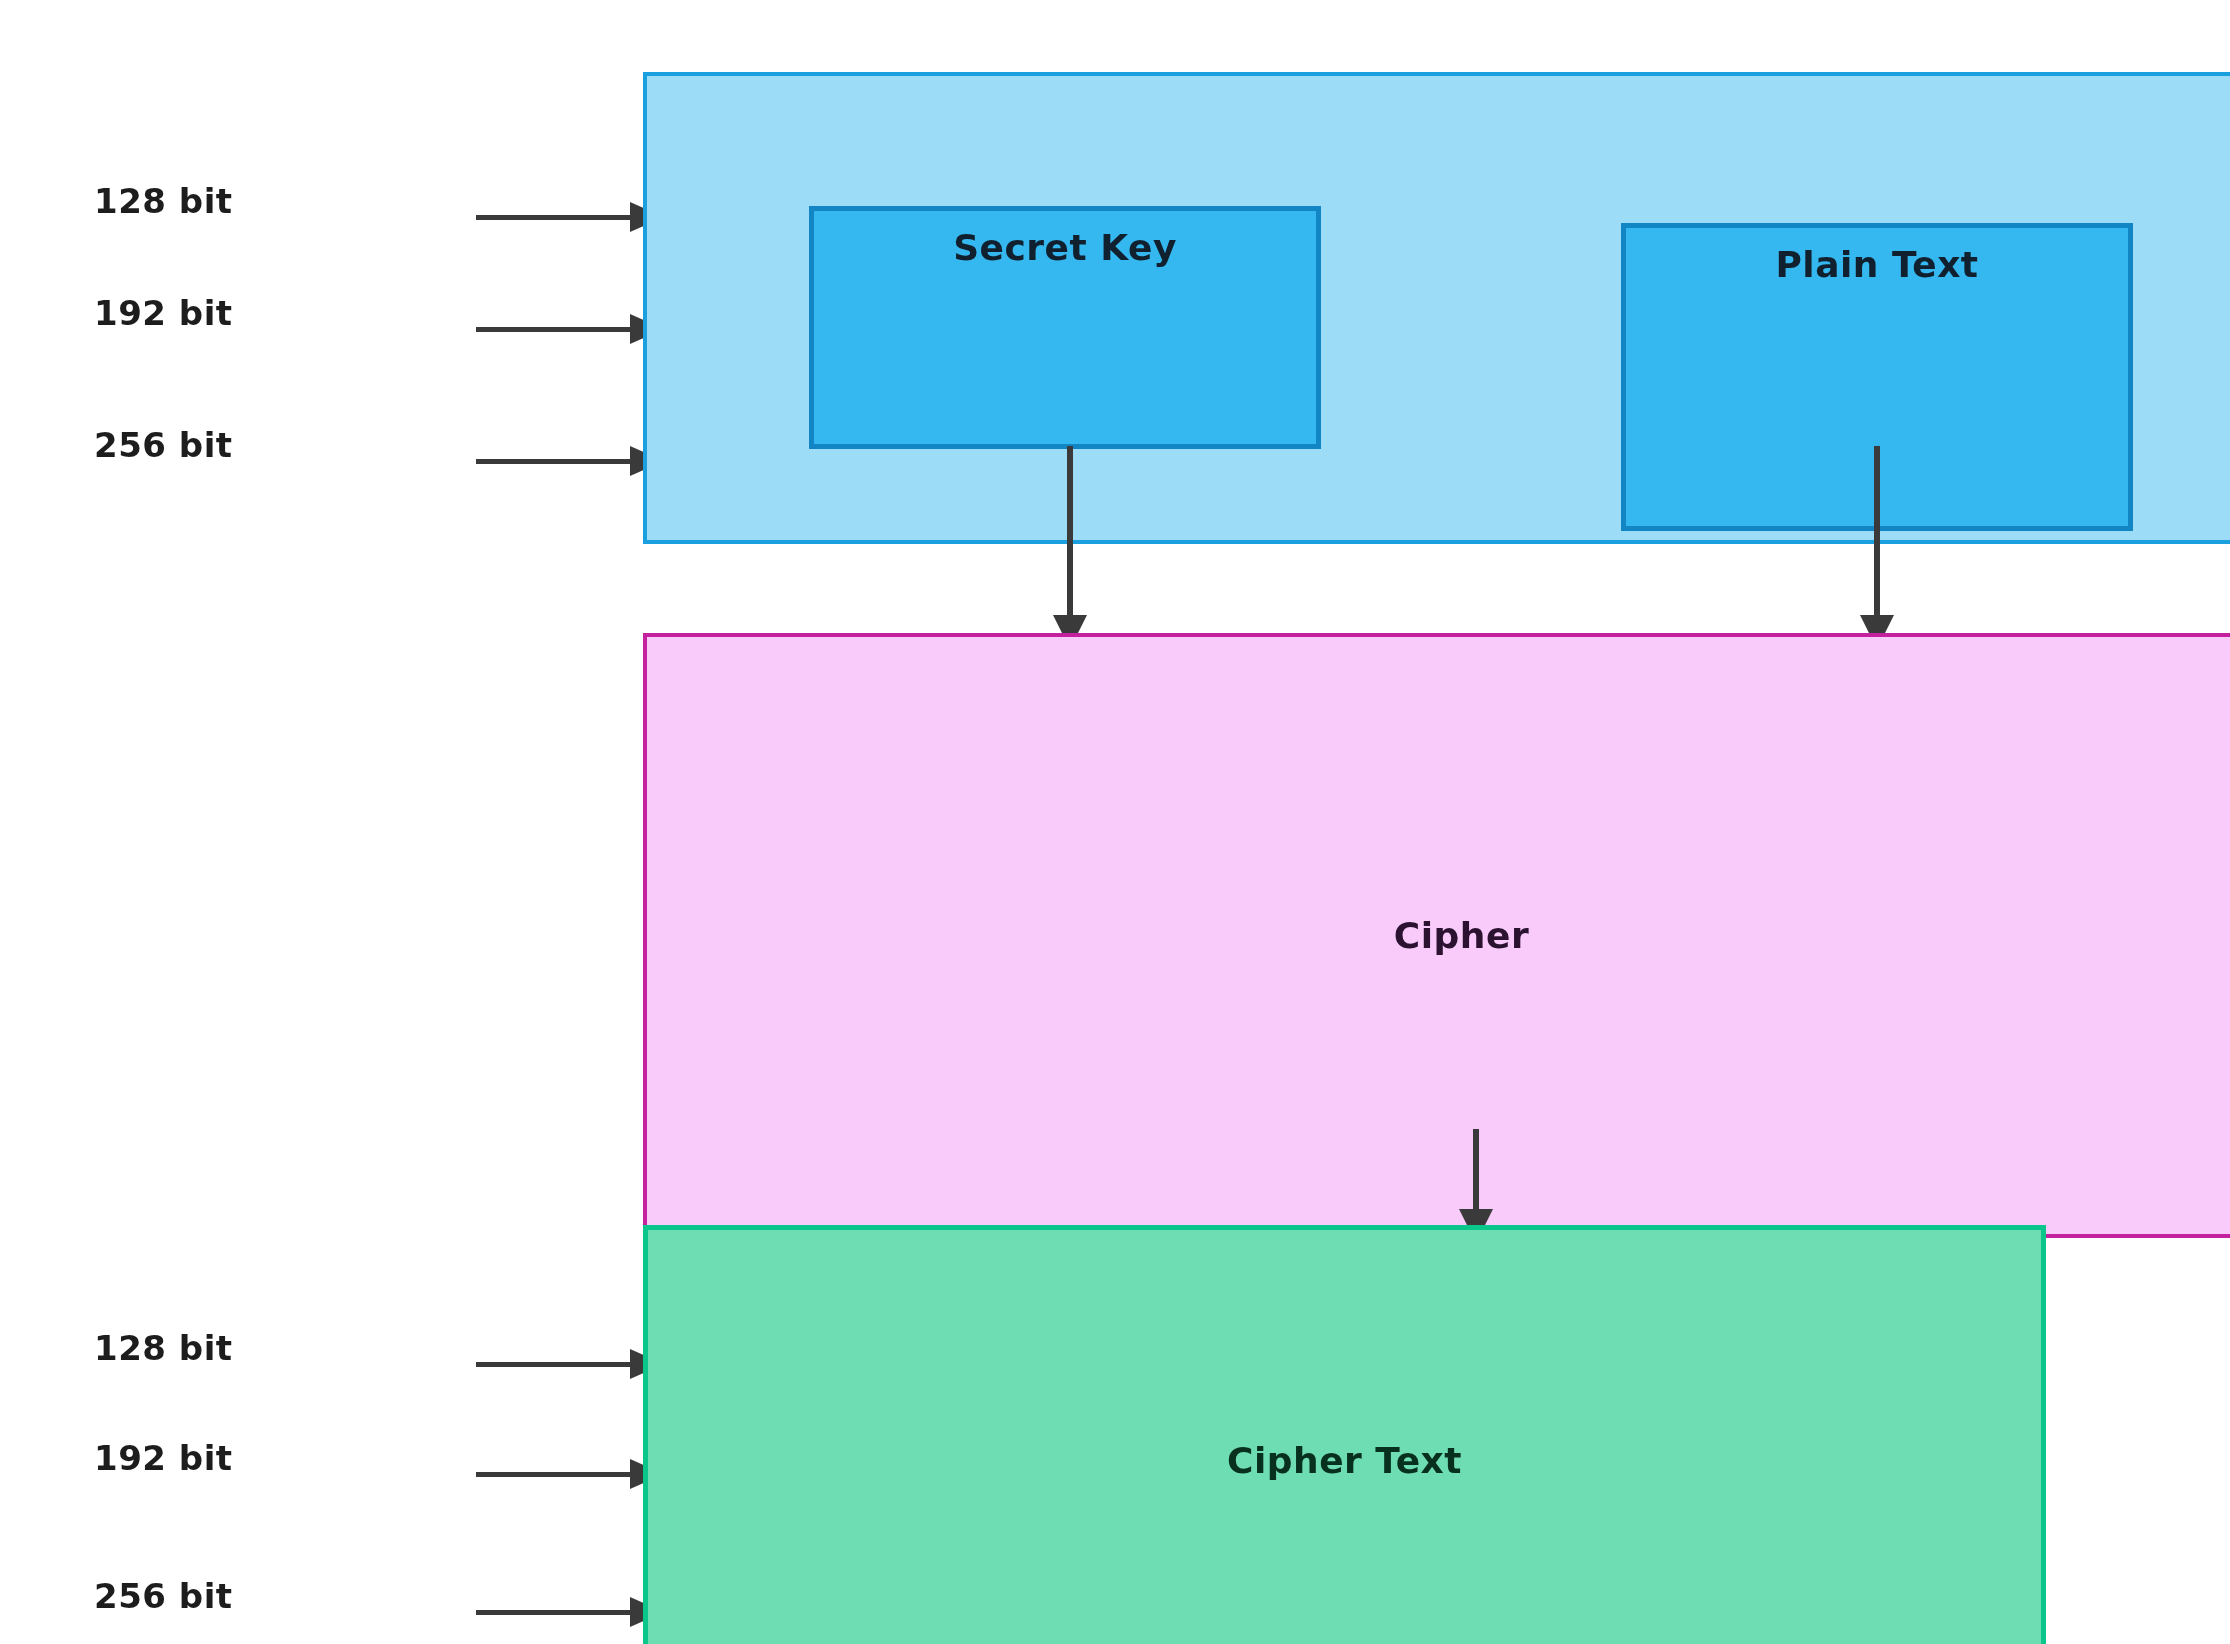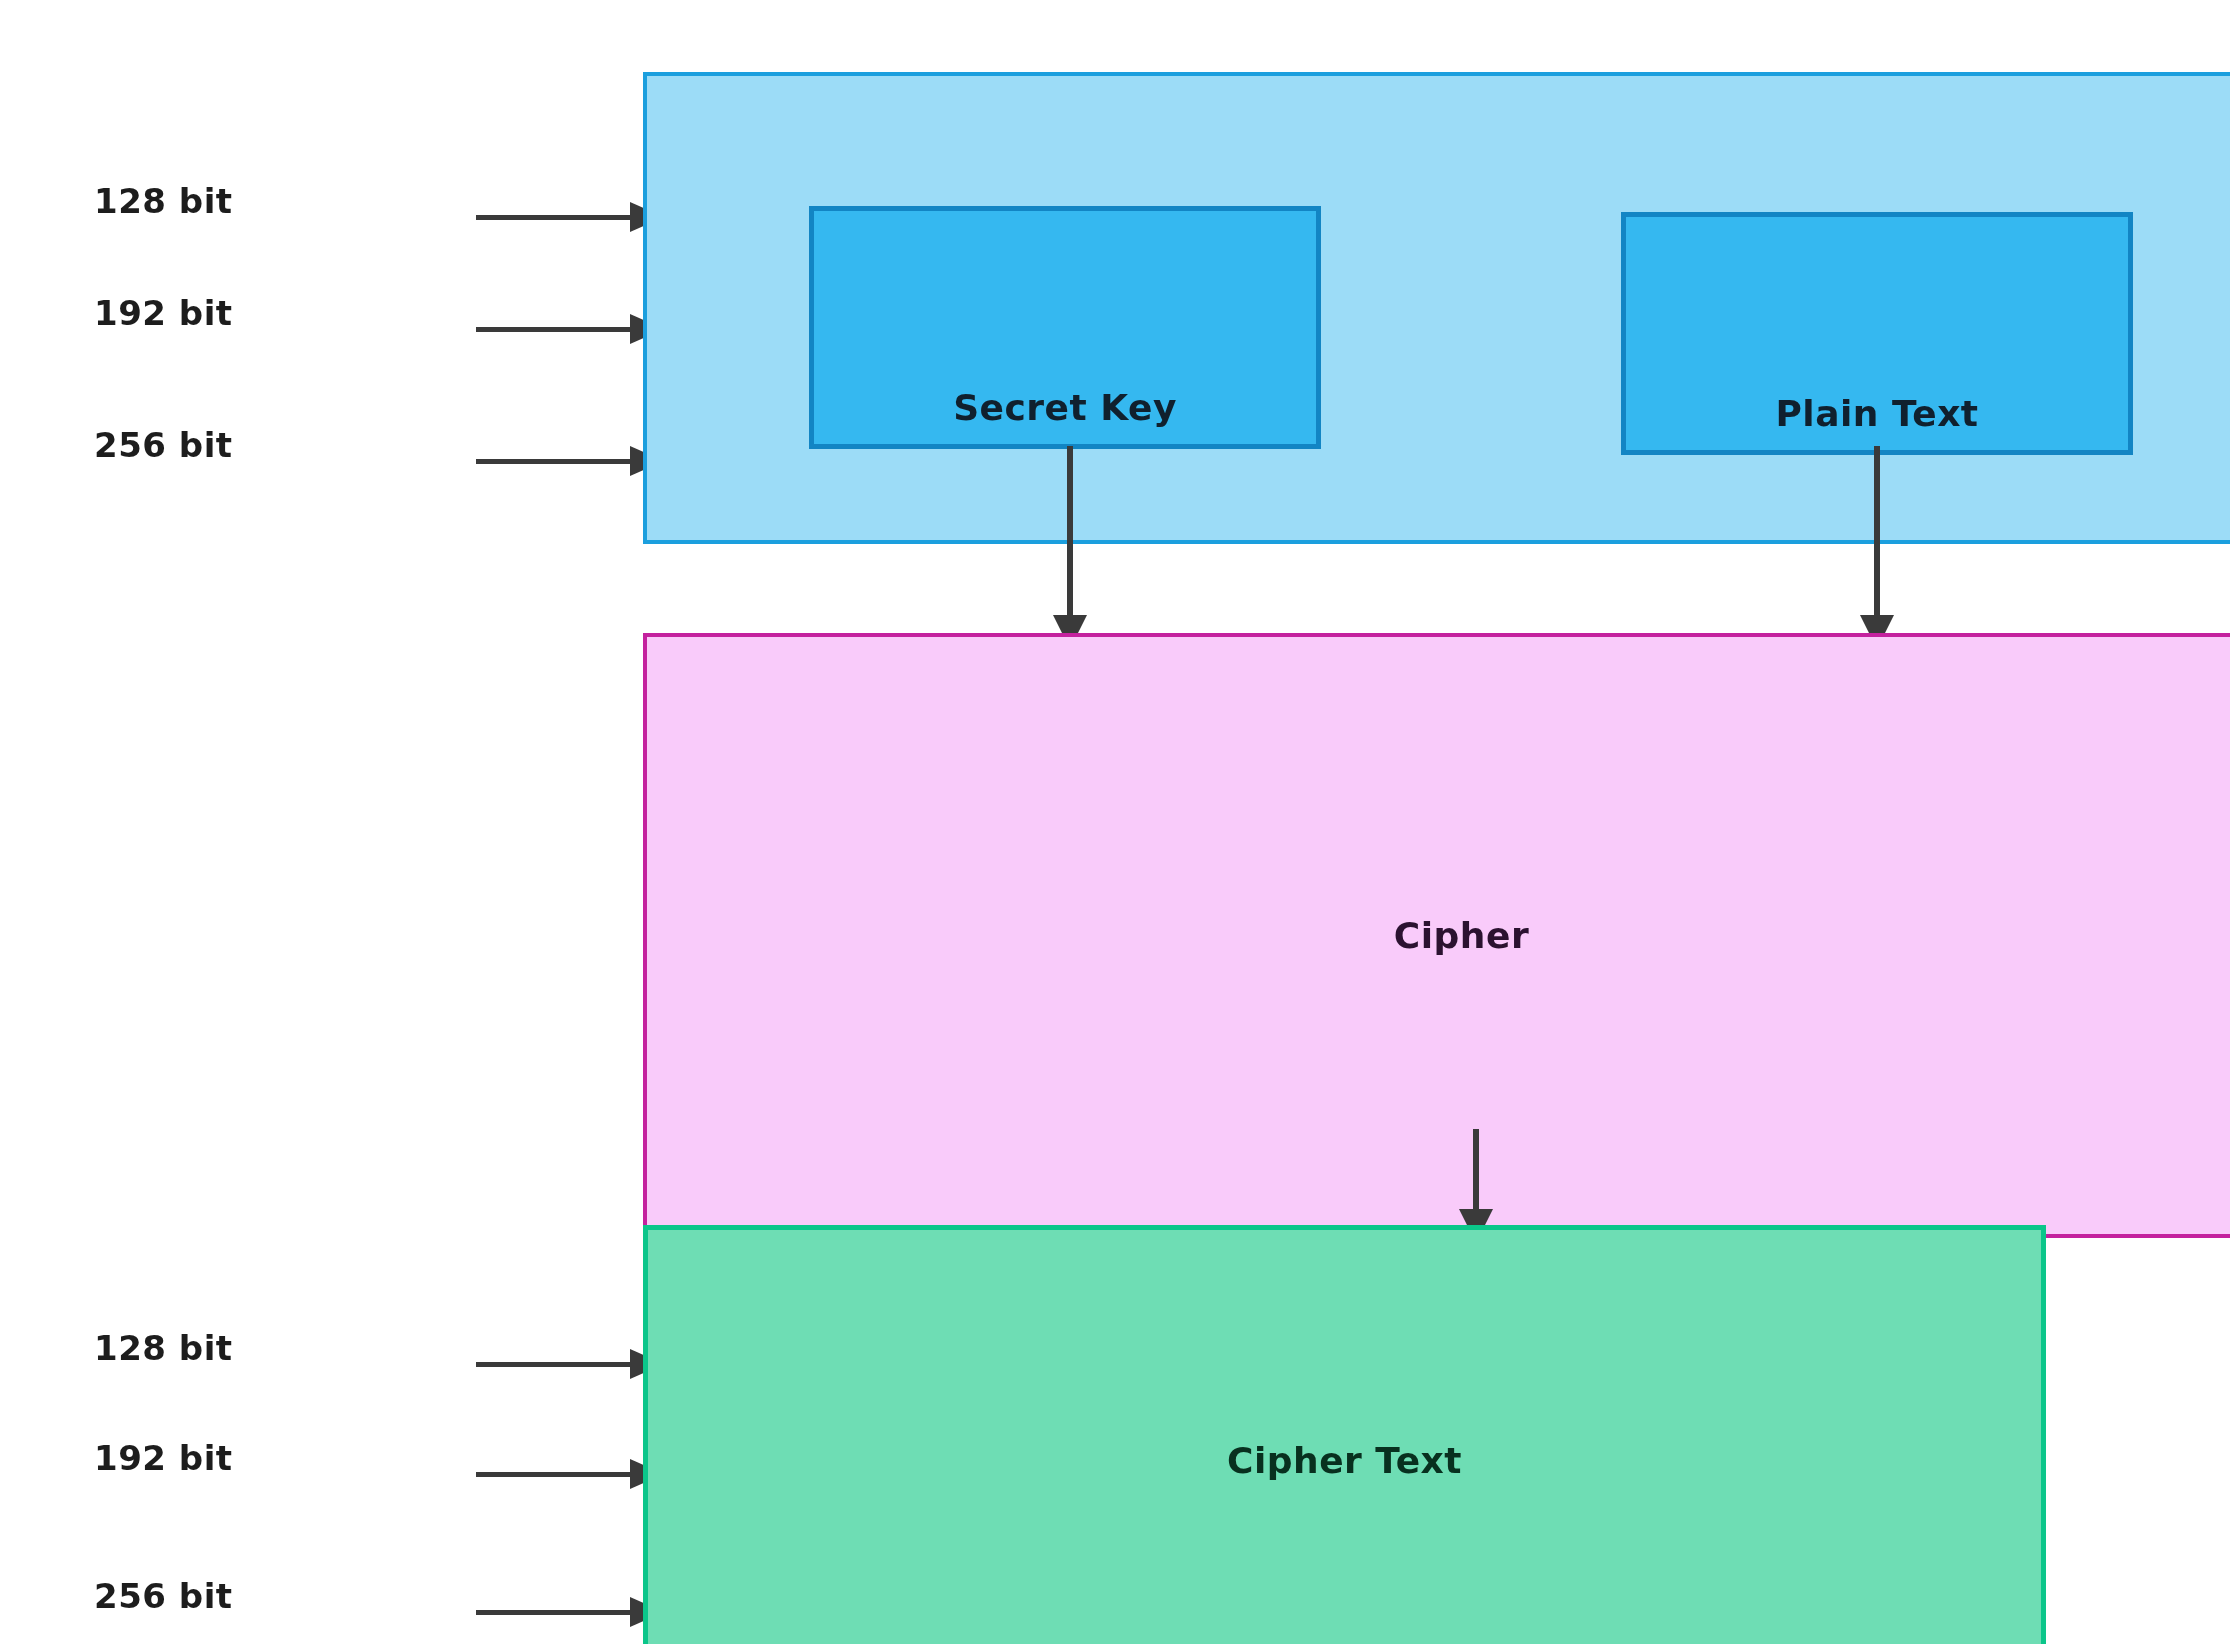--- a/index.html
+++ b/index.html
@@ -79,21 +79,21 @@
 
   .blue-container {
     background: #9CDCF7;
     border: 4px solid #1B9FDE;
   }
   .inner-box {
     position: absolute;
     background: #35B8F0;
     border: 5px solid #1285C4;
     display: flex;
-    align-items: flex-end;
+    align-items: flex-start;
     justify-content: center;
   }
   .inner-box-label {
     font-size: 36px;
     font-weight: bold;
     color: #10202e;
     letter-spacing: 0.5px;
     white-space: nowrap;
   }
 
@@ -149,21 +149,21 @@
     <div class="shaft" style="width:160px;"></div>
     <div class="head" style="left:154px;"></div>
   </div>
 
   <div class="block blue-container" style="left:579px; top:8px; width:1637px; height:472px;">
 
     <div class="inner-box" style="left:146px; top:114px; width:512px; height:243px;">
       <span class="inner-box-label">Secret Key</span>
     </div>
 
-    <div class="inner-box" style="left:958px; top:120px; width:512px; height:243px;">
+    <div class="inner-box" style="left:958px; top:131px; width:512px; height:308px;">
       <span class="inner-box-label">Plain Text</span>
     </div>
   </div>
 
   <div class="v-arrow" style="left:973px; top:366px; height:203px;">
     <div class="shaft" style="height:170px;"></div>
     <div class="head" style="top:169px;"></div>
   </div>
 
   <div class="v-arrow" style="left:1780px; top:366px; height:203px;">

